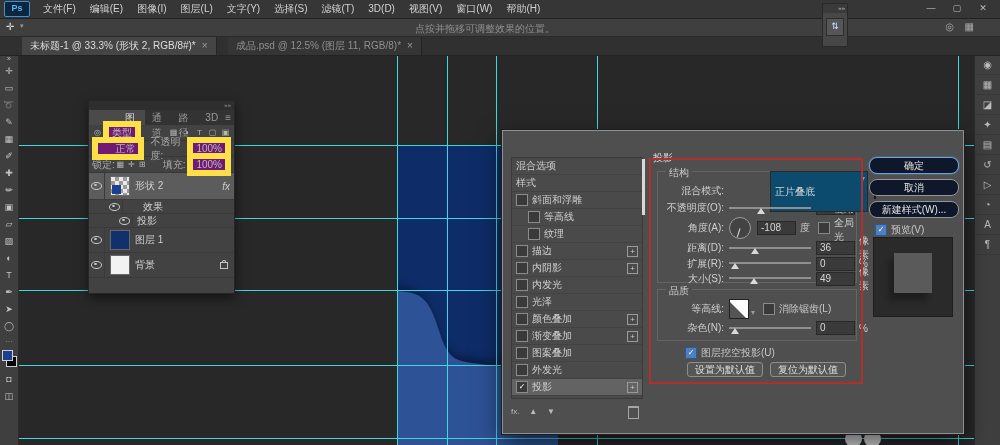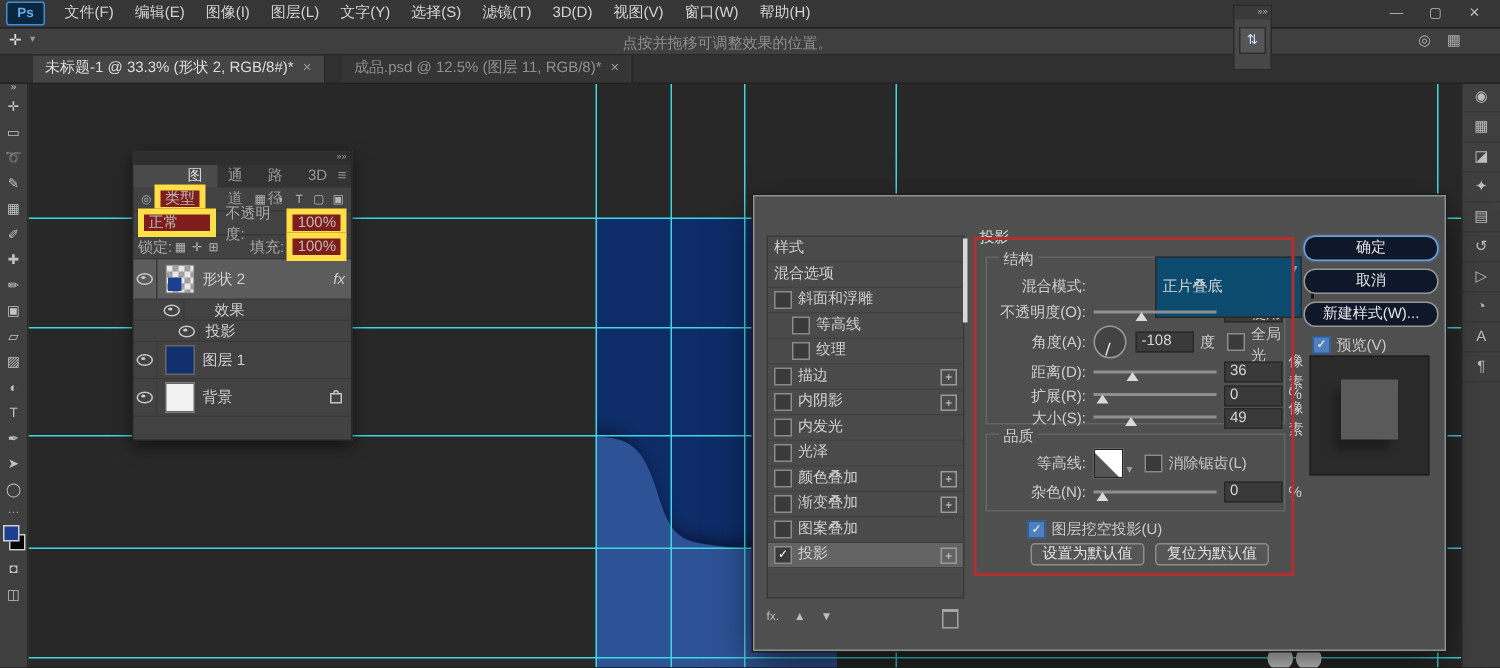--- a/index.html
+++ b/index.html
@@ -46,21 +46,21 @@
   #wm1,#wm2{position:absolute;width:17px;height:16px;border-radius:50%;background:#d9d9d9;z-index:4;}
   #wm1{left:845px;top:431px;} #wm2{left:864px;top:431px;}
   
   #lpanel{position:absolute;left:88px;top:100px;width:145px;height:192px;background:#424242;border:1px solid #262626;box-shadow:0 4px 10px rgba(0,0,0,.5);z-index:7;}
   #lpanel .pbar{height:9px;background:#2e2e2e;color:#999;font-size:6px;text-align:right;padding:0 3px;line-height:9px;}
   #ltabs{height:15px;background:#333;display:flex;}
   #ltabs .lt{padding:0 7px;line-height:15px;color:#9a9a9a;}
   #ltabs .lt.on{background:#4a4a4a;color:#d8d8d8;padding-left:36px;}
   #ltabs .lmenu{margin-left:auto;color:#999;padding-right:3px;line-height:15px;}
   .prow{height:15px;display:flex;align-items:center;padding:0 3px;border-bottom:1px solid #383838;color:#a9a9a9;}
-  .prow .box{background:#7f1d1d;border:4px solid #fde047;height:11px;line-height:11px;padding:0 3px;color:#bbb;}
+  .prow .box{background:#701a75;border:6px solid #fde047;height:11px;line-height:11px;padding:0 3px;color:#bbb;text-align:right;}
   .prow .tiny{width:11px;text-align:center;color:#b5b5b5;font-size:8px;}
   .lrow{display:flex;align-items:center;color:#cfcfcf;border-bottom:1px solid #3a3a3a;}
   .lrow .eyecell{width:15px;border-right:1px solid #3a3a3a;align-self:stretch;display:flex;align-items:center;justify-content:center;}
   .eye{width:9px;height:6px;border:1px solid #c9c9c9;border-radius:50%;position:relative;}
   .eye:after{content:"";position:absolute;left:2px;top:1px;width:3px;height:2px;background:#c9c9c9;border-radius:50%;}
   .thumb18{width:18px;height:18px;margin:0 5px;border:1px solid #666;}
   .checker{background-color:#e8e8e8;background-image:linear-gradient(45deg,#9a9a9a 25%,transparent 25%,transparent 75%,#9a9a9a 75%),linear-gradient(45deg,#9a9a9a 25%,transparent 25%,transparent 75%,#9a9a9a 75%);background-size:8px 8px;background-position:0 0,4px 4px;position:relative;}
   .checker:after{content:"";position:absolute;left:1px;bottom:1px;width:9px;height:9px;background:#1c3f8f;}
   .fxbadge{margin-left:auto;padding-right:4px;color:#ccc;font-style:italic;}
   .minilock{width:6px;height:5px;border:1px solid #c5c5c5;position:relative;margin-left:auto;margin-right:6px;}
@@ -280,24 +280,24 @@
       <span class="thumb18" style="background:#f2f2f2;"></span>
       <span>背景</span>
       <span class="minilock"></span>
     </div>
   </div>
 
   <div id="dlg">
 
     <div id="slist">
         <div class="srow2">
+          <span>混合选项</span>
+        </div>
+        <div class="srow2">
           <span>样式</span>
-        </div>
-        <div class="srow2">
-          <span>混合选项</span>
         </div>
         <div class="srow2">
           <span class="cb"></span>
           <span>斜面和浮雕</span>
         </div>
         <div class="srow2 ind">
           <span class="cb"></span>
           <span>等高线</span>
         </div>
         <div class="srow2 ind">
@@ -328,20 +328,24 @@
           <span class="plus">+</span>
         </div>
         <div class="srow2">
           <span class="cb"></span>
           <span>渐变叠加</span>
           <span class="plus">+</span>
         </div>
         <div class="srow2">
           <span class="cb"></span>
           <span>图案叠加</span>
+        </div>
+        <div class="srow2">
+          <span class="cb"></span>
+          <span>外发光</span>
         </div>
         <div class="srow2 sel">
           <span class="cb">✓</span>
           <span>投影</span>
           <span class="plus">+</span>
         </div>
       </div>
     <div id="sscroll"></div>
     <div id="slist-bottom">
       <span class="b">fx.</span>

